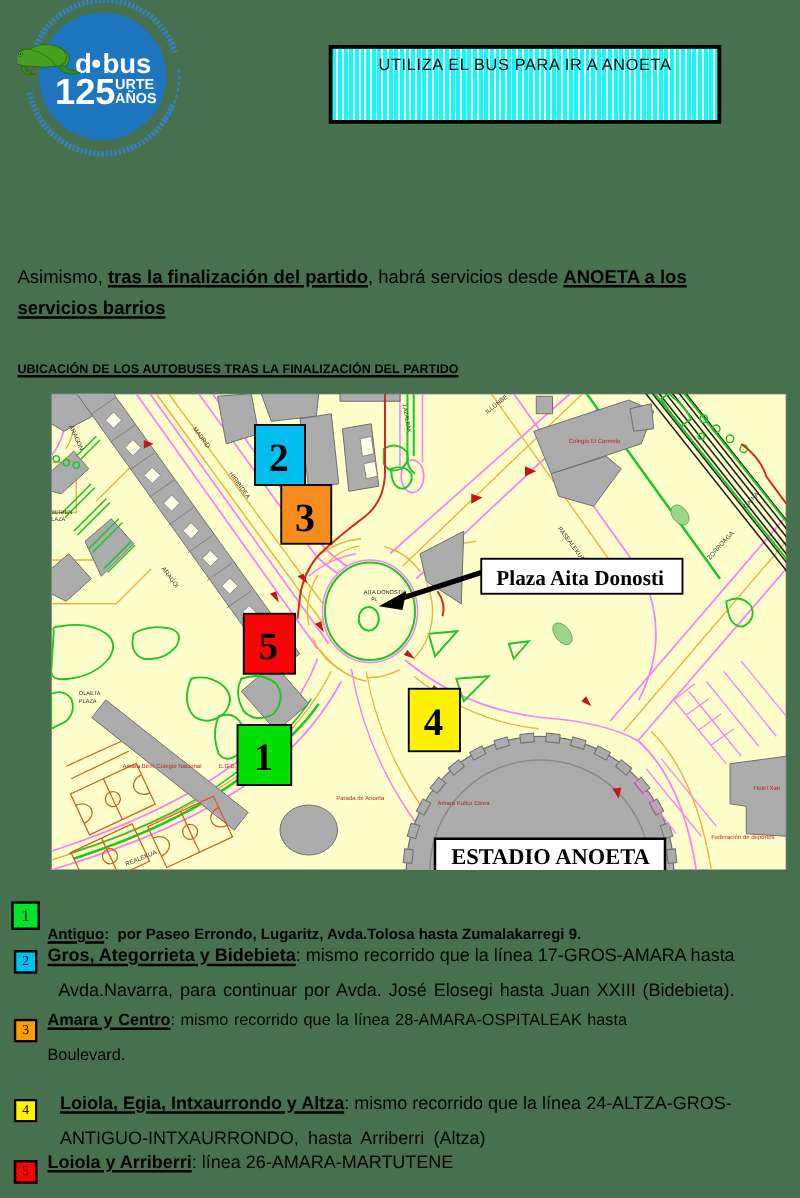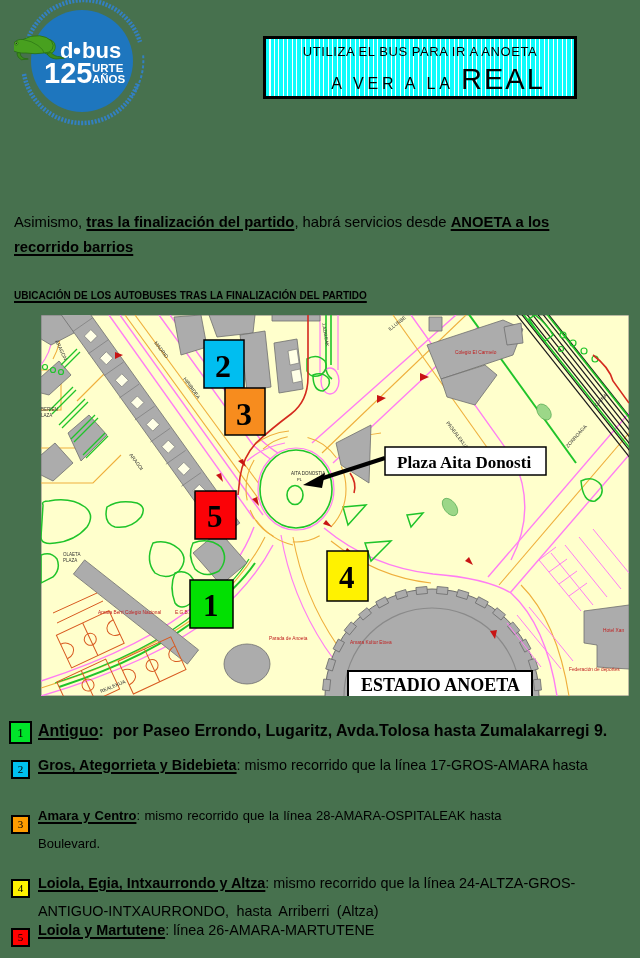--- a/index.html
+++ b/index.html
@@ -37,26 +37,25 @@
 <path d="M0,51 Q-3,45 4,43 Q8,37 16,38 Q26,32 38,33 Q48,34 54,40 Q58,46 55,51 Q52,56 44,56 Q32,58 20,56 Q8,57 0,51 Z" fill="#48A01F"></path>
 <path d="M16,38 Q28,40 36,46 Q44,52 44,56" fill="none" stroke-width="0.8"></path>
 <circle cx="7" cy="43" r="2.4" fill="#6FC544"></circle>
 <circle cx="7" cy="43" r="1" fill="#111" stroke="none"></circle>
 </g>
 </svg>
 </div>
 
 <div class="abs" style="left:263px;top:36px;width:308px;height:57px;border:3px solid #000;background:repeating-linear-gradient(90deg,#0efcfc 0px,#0efcfc 3.1px,#ffffff 3.1px,#ffffff 4.5px);text-align:center;color:#000;">
 <div style="font-size:13px;letter-spacing:0.55px;margin-top:5px;">UTILIZA EL BUS PARA IR A ANOETA</div>
-<div style="font-size:16px;letter-spacing:3.8px;margin-top:4px;padding-left:36px;">A VER A LA <span style="font-size:29px;letter-spacing:2px;">REAL</span></div>
 </div>
 
 <div class="abs txt" style="left:14px;top:210px;width:620px;line-height:25px;font-size:14.8px;">
 Asimismo, <b><u>tras la finalización del partido</u></b>, habrá servicios desde <b><u>ANOETA a los</u></b><br>
-<b><u>recorrido barrios</u></b>
+<b><u>servicios barrios</u></b>
 </div>
 
 <div class="abs txt" style="left:14px;top:290px;font-size:10px;word-spacing:0.3px;"><b><u>UBICACIÓN DE LOS AUTOBUSES TRAS LA FINALIZACIÓN DEL PARTIDO</u></b></div>
 
 <div class="abs" style="left:41px;top:315px;width:588px;height:381px;">
 <svg width="588" height="381" viewBox="0 0 588 381" style="display:block">
 
 <rect x="0" y="0" width="588" height="381" fill="#FFFFCC" stroke="#777" stroke-width="1"></rect>
 <g id="roads" fill="none">
 
@@ -373,29 +372,29 @@
 
 <g>
 <rect x="307" y="356" width="184" height="26" fill="#fff" stroke="#000" stroke-width="2"></rect>
 <text x="320" y="376" font-family="Liberation Serif,serif" font-weight="bold" font-size="18" fill="#000">ESTADIO ANOETA</text>
 </g>
 </svg>
 </div>
 
 <div class="abs" style="left:9px;top:721px;width:19px;height:19px;background:#00e42a;border:2px solid #000;text-align:center;font-family:'Liberation Serif',serif;font-size:13px;line-height:19px;color:#000;">1</div>
 
-<div class="abs txt" style="left:38px;top:722px;font-size:16px;"><b><u>Antiguo</u>:&nbsp; por Paseo Errondo, Lugaritz, Avda.Tolosa hasta Zumalakarregi 9.</b></div>
+<div class="abs txt" style="left:38px;top:740px;font-size:12px;"><b><u>Antiguo</u>:&nbsp; por Paseo Errondo, Lugaritz, Avda.Tolosa hasta Zumalakarregi 9.</b></div>
 
 <div class="abs" style="left:11px;top:760px;width:15px;height:15px;background:#00c0f0;border:2px solid #000;text-align:center;font-family:'Liberation Serif',serif;font-size:11px;line-height:15px;color:#000;">2</div>
 
-<div class="abs txt" style="left:38px;top:751px;line-height:28px;font-size:14.4px;text-align:right;"><b><u>Gros, Ategorrieta y Bidebieta</u></b>: mismo recorrido que la línea 17-GROS-AMARA hasta<br></div>
+<div class="abs txt" style="left:38px;top:751px;line-height:28px;font-size:14.4px;text-align:right;"><b><u>Gros, Ategorrieta y Bidebieta</u></b>: mismo recorrido que la línea 17-GROS-AMARA hasta<br><span style="word-spacing:1.6px;">Avda.Navarra, para continuar por Avda. José Elosegi hasta Juan XXIII (Bidebieta).</span></div>
 
 <div class="abs" style="left:11px;top:815px;width:15px;height:15px;background:#ff9d00;border:2px solid #000;text-align:center;font-family:'Liberation Serif',serif;font-size:11px;line-height:15px;color:#000;">3</div>
 
 <div class="abs txt" style="left:38px;top:802px;line-height:28px;font-size:13px;word-spacing:0.8px;"><b><u>Amara y Centro</u></b>: mismo recorrido que la línea 28-AMARA-OSPITALEAK hasta<br>Boulevard.</div>
 
 <div class="abs" style="left:11px;top:879px;width:15px;height:15px;background:#fff200;border:2px solid #000;text-align:center;font-family:'Liberation Serif',serif;font-size:11px;line-height:15px;color:#000;">4</div>
 
-<div class="abs txt" style="left:38px;top:869px;line-height:28px;font-size:14.4px;"><b><u>Loiola, Egia, Intxaurrondo y Altza</u></b>: mismo recorrido que la línea 24-ALTZA-GROS-<br><span style="word-spacing:3.4px;">ANTIGUO-INTXAURRONDO, hasta Arriberri (Altza)</span></div>
+<div class="abs txt" style="left:48px;top:869px;line-height:28px;font-size:14.4px;"><b><u>Loiola, Egia, Intxaurrondo y Altza</u></b>: mismo recorrido que la línea 24-ALTZA-GROS-<br><span style="word-spacing:3.4px;">ANTIGUO-INTXAURRONDO, hasta Arriberri (Altza)</span></div>
 
 <div class="abs" style="left:11px;top:928px;width:15px;height:15px;background:#ff0000;border:2px solid #000;text-align:center;font-family:'Liberation Serif',serif;font-size:11px;line-height:15px;color:#000;">5</div>
 
-<div class="abs txt" style="left:38px;top:922px;font-size:14.4px;"><b><u>Loiola y Martutene</u></b>: línea 26-AMARA-MARTUTENE</div>
+<div class="abs txt" style="left:38px;top:922px;font-size:14.4px;"><b><u>Loiola y Arriberri</u></b>: línea 26-AMARA-MARTUTENE</div>
 
 </body></html>

